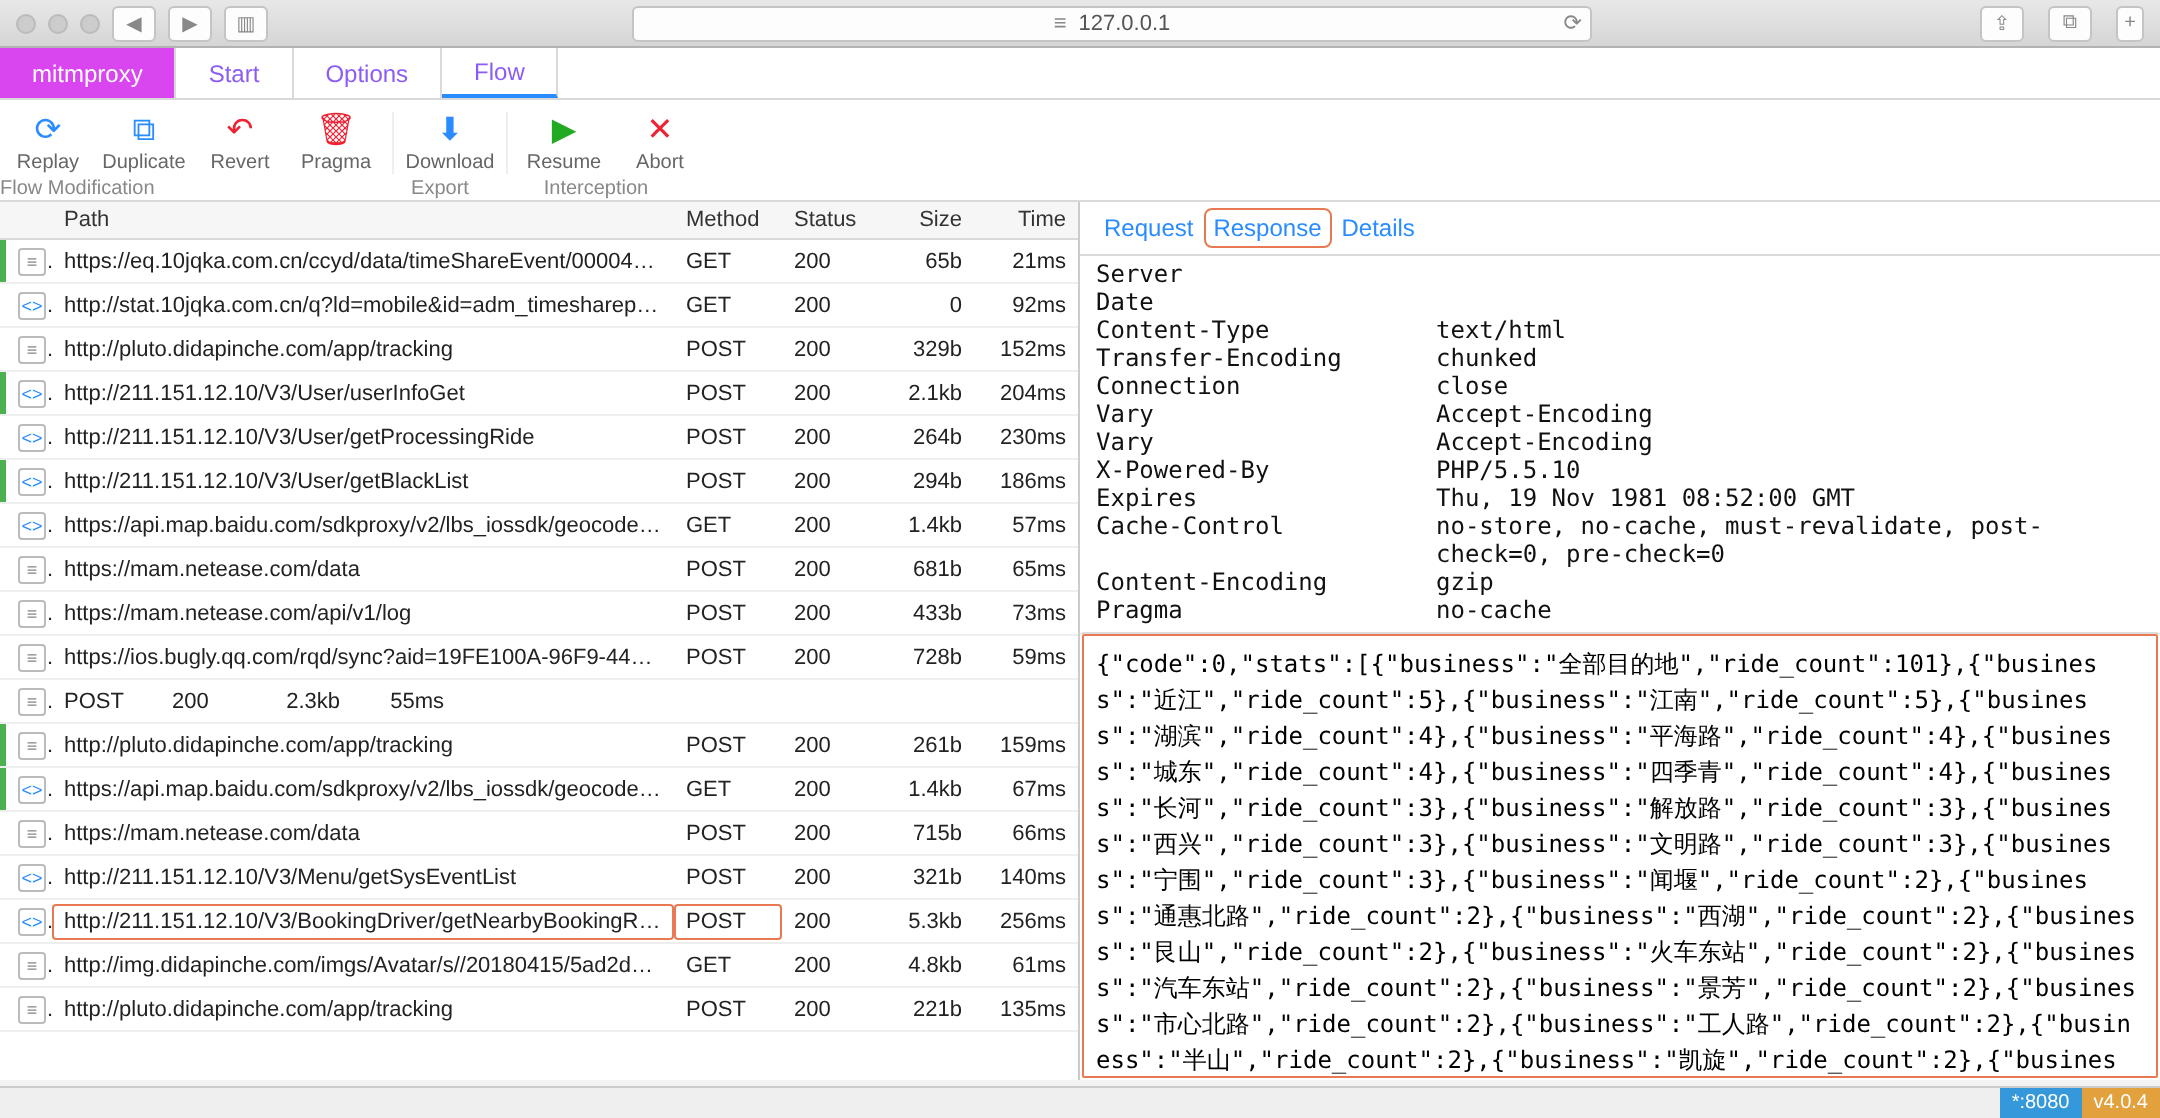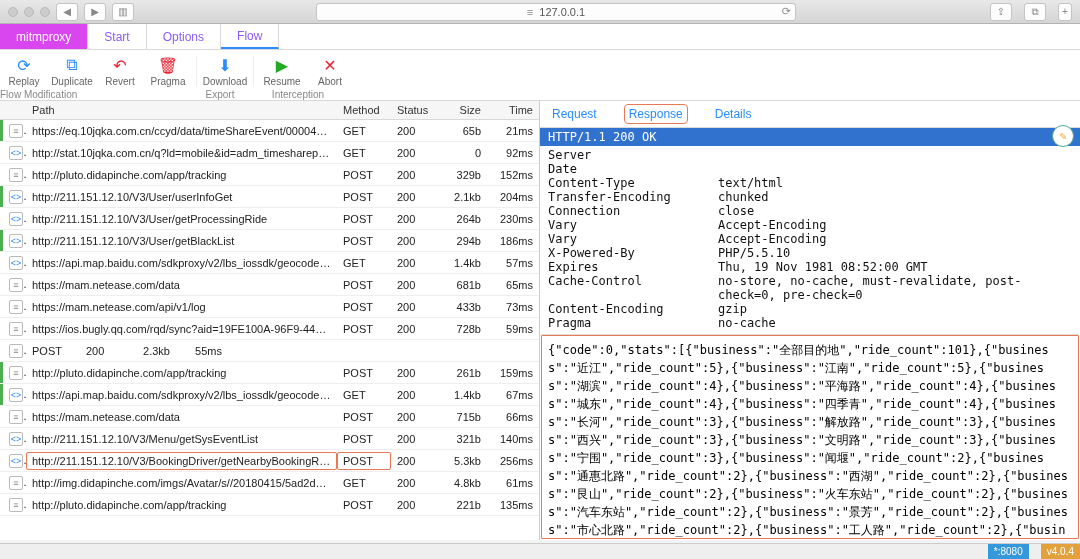--- a/index.html
+++ b/index.html
@@ -27,31 +27,31 @@
 .flow-head { display:flex; font-size:11px; color:#333; background:#f6f6f6; border-bottom:1px solid #d9d9d9;}
 .flow-head > div, .flow-row > .cell { padding:3px 6px; overflow:hidden; white-space:nowrap; text-overflow:ellipsis; }
 .col-icon{width:26px;} .col-path{flex:1;} .col-method{width:54px;} .col-status{width:44px;} .col-size{width:52px; text-align:right;} .col-time{width:52px; text-align:right;}
 .flow-row { display:flex; font-size:11px; color:#222; border-bottom:1px solid #eee; height:22px; align-items:center;}
 .flow-row .ico { width:14px;height:14px;border:1px solid #bbb;border-radius:2px;background:#fff;display:inline-flex;align-items:center;justify-content:center;font-size:9px;color:#2b8cff;}
 .flow-row .ico.doc{color:#888;}
 .flow-row.boxed .cell.col-path, .flow-row.boxed .cell.col-method{ outline:1.5px solid #e77a53; outline-offset:-1px; border-radius:2px;}
 .flow-row .ind{ width:3px; align-self:stretch;}
 .ind.g{background:#4caf50;}
 .right-pane { flex:1; overflow:hidden; background:#fff; display:flex; flex-direction:column;}
-.resp-tabs { display:flex; gap:24px; padding:4px 8px; border-bottom:1px solid #d9d9d9; font-size:12px;}
+.resp-tabs { display:flex; gap:2px; padding:4px 8px; border-bottom:1px solid #d9d9d9; font-size:12px;}
 .resp-tab { color:#2b8cff; padding:2px 4px; cursor:pointer;}
 .resp-tab.active { outline:1.5px solid #e77a53; border-radius:3px;}
 .status-line { background:#3272cf; color:#fff; font-family:Menlo,monospace; font-size:12px; padding:2px 8px; position:relative;}
 .edit-btn{position:absolute;right:6px;top:-3px;width:22px;height:22px;border-radius:50%;background:#fff;border:1px solid #5a9;display:flex;align-items:center;justify-content:center;color:#f5a623;font-size:12px;}
 .headers { font-family:Menlo,monospace; font-size:12px; padding:2px 8px;}
 .hdr-row{display:flex;}
 .hdr-k{width:170px;color:#111;}
 .hdr-v{flex:1;color:#111;white-space:pre-wrap;}
 .body-box { flex:1; margin-top:2px;border-top:1px solid #ddd; font-family:Menlo,monospace; font-size:12px; padding:6px 8px; overflow:hidden; line-height:1.5; word-break:break-all; outline:1.5px solid #e77a53; outline-offset:-2px; border-radius:2px;}
-.statusbar { position:absolute; bottom:0; left:0; right:0; height:16px; background:#efefef; border-top:1px solid #ccc; display:flex; justify-content:flex-end; align-items:center; font-size:10px; gap:12px;}
+.statusbar { position:absolute; bottom:0; left:0; right:0; height:16px; background:#efefef; border-top:1px solid #ccc; display:flex; justify-content:flex-end; align-items:center; font-size:10px; gap:0;}
 .sb-tag{padding:0 6px;height:16px;display:flex;align-items:center;color:#fff;}
 .sb-port{background:#3498db;} .sb-ver{background:#e2a13c;}
 </style>
 </head>
 <body>
 
 <div class="titlebar">
   <div class="traffic">
     <div class="dot"></div>
     <div class="dot"></div>
@@ -293,24 +293,20 @@
         </div>
       </div>
   </div>
 
   <div class="right-pane">
     <div class="resp-tabs">
       <div class="resp-tab">Request</div>
       <div class="resp-tab active">Response</div>
       <div class="resp-tab">Details</div>
     </div>
-    <div class="status-line">
-      <span>HTTP/1.1 200 OK</span>
-      <div class="edit-btn">✎</div>
-    </div>
     <div class="headers" id="hdrs">
         <div class="hdr-row">
           <div class="hdr-k">Server</div>
         </div>
         <div class="hdr-row">
           <div class="hdr-k">Date</div>
         </div>
         <div class="hdr-row">
           <div class="hdr-k">Content-Type</div>
           <div class="hdr-v">text/html</div>

